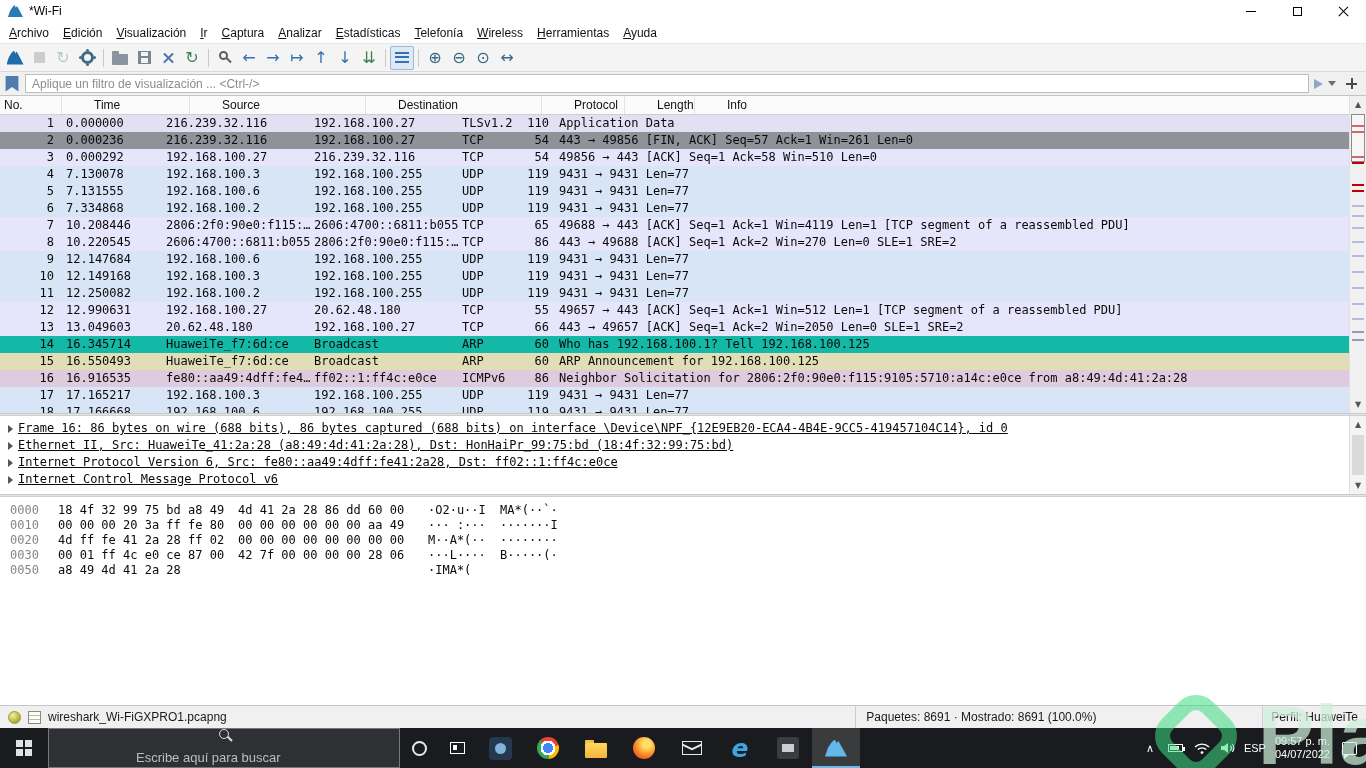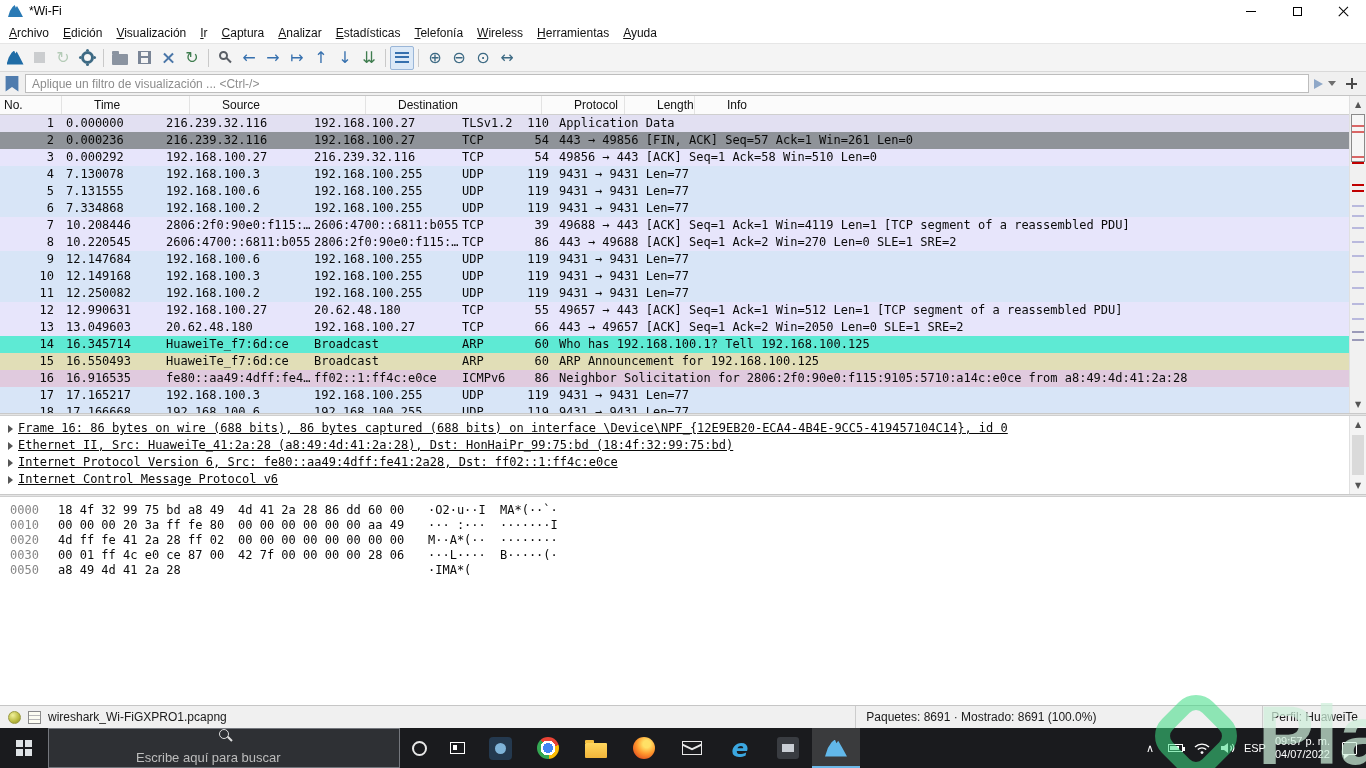--- a/index.html
+++ b/index.html
@@ -333,21 +333,21 @@
           <div class="pcell c4">UDP</div>
           <div class="pcell c5">119</div>
           <div class="pcell c6">9431 → 9431 Len=77</div>
         </div>
         <div class="prow" style="background: rgb(231, 229, 251);">
           <div class="pcell c0">7</div>
           <div class="pcell c1">10.208446</div>
           <div class="pcell c2">2806:2f0:90e0:f115:…</div>
           <div class="pcell c3">2606:4700::6811:b055</div>
           <div class="pcell c4">TCP</div>
-          <div class="pcell c5">39</div>
+          <div class="pcell c5">65</div>
           <div class="pcell c6">49688 → 443 [ACK] Seq=1 Ack=1 Win=4119 Len=1 [TCP segment of a reassembled PDU]</div>
         </div>
         <div class="prow" style="background: rgb(231, 229, 251);">
           <div class="pcell c0">8</div>
           <div class="pcell c1">10.220545</div>
           <div class="pcell c2">2606:4700::6811:b055</div>
           <div class="pcell c3">2806:2f0:90e0:f115:…</div>
           <div class="pcell c4">TCP</div>
           <div class="pcell c5">86</div>
           <div class="pcell c6">443 → 49688 [ACK] Seq=1 Ack=2 Win=270 Len=0 SLE=1 SRE=2</div>
@@ -390,21 +390,21 @@
         </div>
         <div class="prow" style="background: rgb(231, 229, 251);">
           <div class="pcell c0">13</div>
           <div class="pcell c1">13.049603</div>
           <div class="pcell c2">20.62.48.180</div>
           <div class="pcell c3">192.168.100.27</div>
           <div class="pcell c4">TCP</div>
           <div class="pcell c5">66</div>
           <div class="pcell c6">443 → 49657 [ACK] Seq=1 Ack=2 Win=2050 Len=0 SLE=1 SRE=2</div>
         </div>
-        <div class="prow" style="background: #5eead4;">
+        <div class="prow" style="background: #14b8a6;">
           <div class="pcell c0">14</div>
           <div class="pcell c1">16.345714</div>
           <div class="pcell c2">HuaweiTe_f7:6d:ce</div>
           <div class="pcell c3">Broadcast</div>
           <div class="pcell c4">ARP</div>
           <div class="pcell c5">60</div>
           <div class="pcell c6">Who has 192.168.100.1? Tell 192.168.100.125</div>
         </div>
         <div class="prow" style="background: rgb(225, 222, 183);">
           <div class="pcell c0">15</div>

